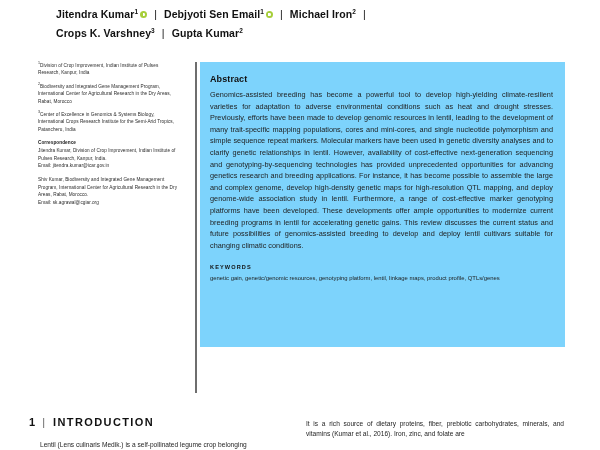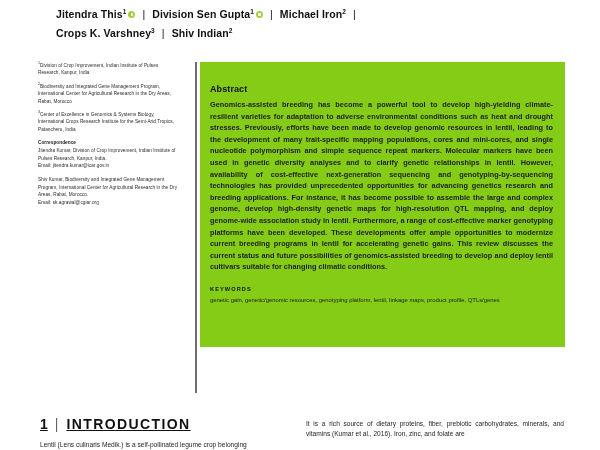--- a/index.html
+++ b/index.html
@@ -101,66 +101,64 @@
     background: #6e6e6e;
   }
 
   
   .abstract-panel {
     position: absolute;
     left: 200px;
     top: 62px;
     width: 365px;
     height: 285px;
-    background: #84cc16;
+    background: #7dd3fc;
     box-sizing: border-box;
-    padding: 22px 12px 0 10px;
+    padding: 12px 12px 0 10px;
   }
   .abstract-title {
     font-size: 9px;
     font-weight: bold;
     color: #111111;
     margin: 0 0 5px 0;
     letter-spacing: 0.1px;
   }
   .abstract-body {
     font-size: 7.3px;
     line-height: 11.6px;
     color: #1e1e1e;
     text-align: justify;
     margin: 0;
     letter-spacing: 0.02px;
-    font-weight: bold;
   }
   .kw-head {
     font-size: 5.6px;
     font-weight: bold;
     letter-spacing: 1.1px;
     color: #111111;
     margin: 13px 0 4px 0;
   }
   .kw-body {
     font-size: 5.9px;
     line-height: 9px;
     color: #1e1e1e;
     margin: 0;
     text-align: left;
   }
 
   
   .section-head {
     position: absolute;
-    left: 40px;
+    left: 29px;
     top: 416px;
-    font-size: 14px;
+    font-size: 11px;
     font-weight: bold;
     color: #111111;
     letter-spacing: 1.4px;
     white-space: nowrap;
-    text-decoration: underline;
   }
   .section-num { letter-spacing: 0; }
   .section-bar {
     display: inline-block;
     margin: 0 8px 0 7px;
     font-weight: normal;
     color: #666666;
     letter-spacing: 0;
   }
 
@@ -188,24 +186,24 @@
     text-align: justify;
     overflow: hidden;
     height: 31px;
   }
 </style>
 </head>
 <body>
 
 <div class="authors">
   <div>
-    <span class="author-name"><span>Jitendra This</span><sup>1</sup></span><span class="orcid"></span><span class="sep">|</span><span class="author-name"><span>Division Sen Gupta</span><sup>1</sup></span><span class="orcid"></span><span class="sep">|</span><span class="author-name"><span>Michael Iron</span><sup>2</sup></span><span class="sep">|</span>
+    <span class="author-name"><span>Jitendra Kumar</span><sup>1</sup></span><span class="orcid"></span><span class="sep">|</span><span class="author-name"><span>Debjyoti Sen Email</span><sup>1</sup></span><span class="orcid"></span><span class="sep">|</span><span class="author-name"><span>Michael Iron</span><sup>2</sup></span><span class="sep">|</span>
   </div>
   <div>
-    <span class="author-name"><span>Crops K. Varshney</span><sup>3</sup></span><span class="sep">|</span><span class="author-name"><span>Shiv Indian</span><sup>2</sup></span>
+    <span class="author-name"><span>Crops K. Varshney</span><sup>3</sup></span><span class="sep">|</span><span class="author-name"><span>Gupta Kumar</span><sup>2</sup></span>
   </div>
 </div>
 
 <div class="left-col">
   <div class="affil"><sup>1</sup><span>Division of Crop Improvement, Indian Institute of Pulses Research, Kanpur, India</span></div>
   <div class="affil"><sup>2</sup><span>Biodiversity and Integrated Gene Management Program, International Center for Agricultural Research in the Dry Areas, Rabat, Morocco</span></div>
   <div class="affil"><sup>3</sup><span>Center of Excellence in Genomics &amp; Systems Biology, International Crops Research Institute for the Semi-Arid Tropics, Patancheru, India</span></div>
 
   <div class="corr-block">
     <div class="corr-head">Correspondence</div>

